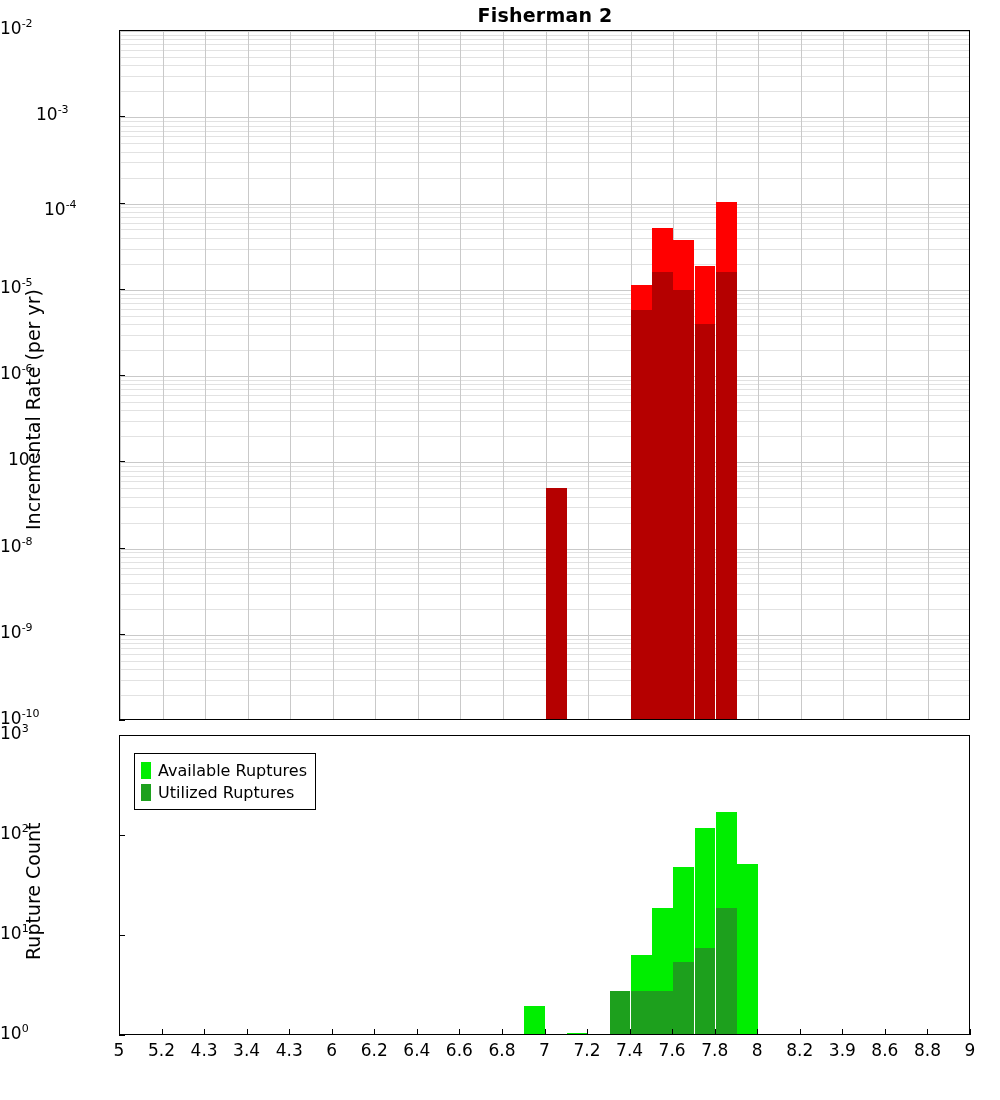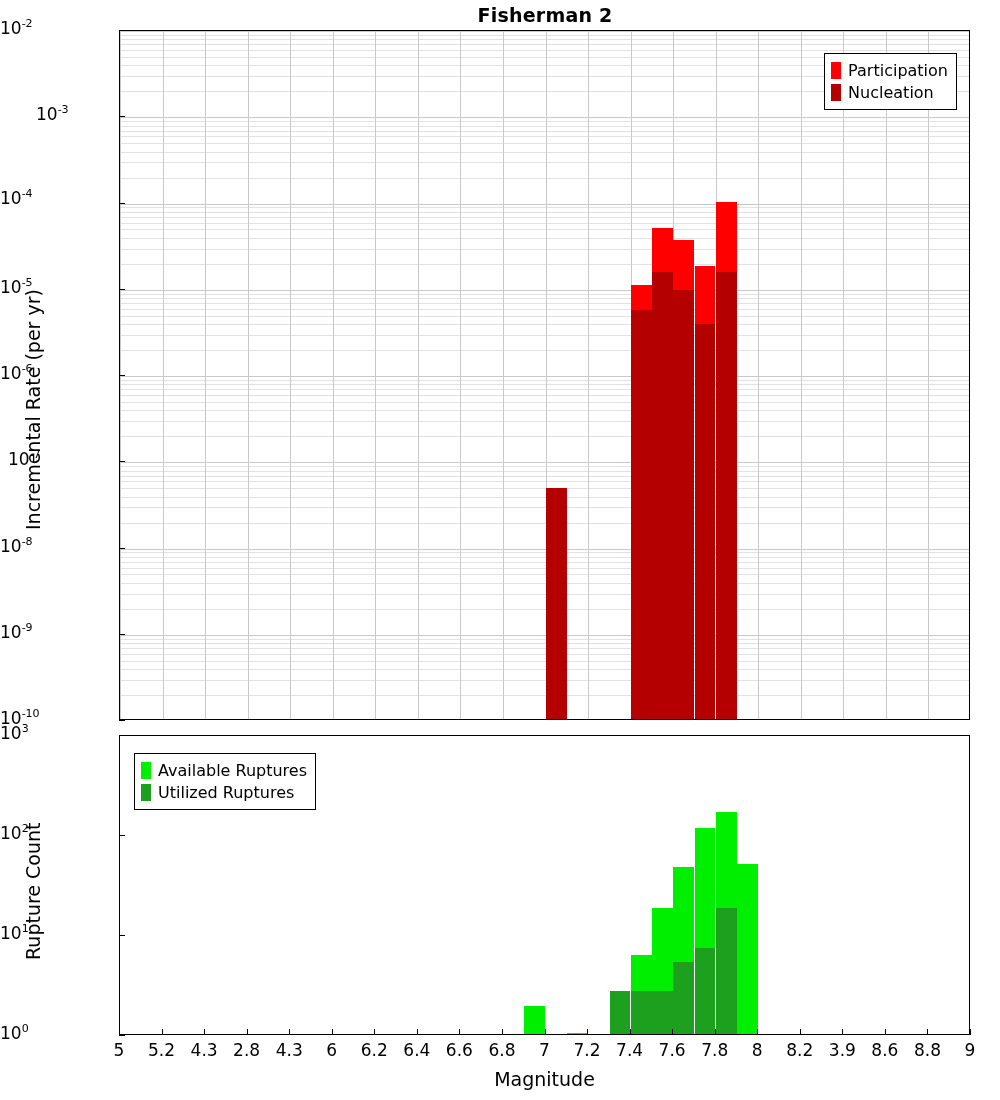--- a/index.html
+++ b/index.html
@@ -268,39 +268,29 @@
         <div class="bar participation" style="left: 574.638px; top: 234.708px; width: 20.8495px; height: 455.292px;"></div>
         <div class="bar participation" style="left: 595.913px; top: 170.672px; width: 20.8495px; height: 519.328px;"></div>
         <div class="bar nucleation" style="left: 425.713px; top: 457.214px; width: 20.8495px; height: 232.786px;"></div>
         <div class="bar nucleation" style="left: 510.813px; top: 279.154px; width: 20.8495px; height: 410.846px;"></div>
         <div class="bar nucleation" style="left: 532.088px; top: 241.145px; width: 20.8495px; height: 448.855px;"></div>
         <div class="bar nucleation" style="left: 553.363px; top: 258.75px; width: 20.8495px; height: 431.25px;"></div>
         <div class="bar nucleation" style="left: 574.638px; top: 293.072px; width: 20.8495px; height: 396.928px;"></div>
         <div class="bar nucleation" style="left: 595.913px; top: 241.145px; width: 20.8495px; height: 448.855px;"></div>
       </div>
 
-    <div class="legend" id="legend-top">
-      <div class="legend-row">
-        <span class="swatch" style="background:#ff0000"></span>
-        <span>Participation</span>
-      </div>
-      <div class="legend-row">
-        <span class="swatch" style="background:#b50000"></span>
-        <span>Nucleation</span>
-      </div>
-    </div>
   </div>
 
   <div class="ylabel" id="ylabel-top">Incremental Rate (per yr)</div>
   <div id="yticks-top">
       <div class="ytick-wrap" style="top: 18px;"><span class="ytick" style="position:relative;">10<sup>-2</sup></span></div>
       <div class="tickmark y" style="left: 119px; top: 30px; position: absolute;"></div>
       <div class="ytick-wrap" style="top: 104.25px; margin-left: 36px;"><span class="ytick" style="position:relative;">10<sup>-3</sup></span></div>
       <div class="tickmark y" style="left: 119px; top: 116.25px; position: absolute;"></div>
-      <div class="ytick-wrap" style="top: 188px;"><span class="ytick" style="position:relative;">10<sup>-4</sup></span></div>
+      <div class="ytick-wrap" style="top: 199px; margin-left: 44px;"><span class="ytick" style="position:relative;">10<sup>-4</sup></span></div>
       <div class="tickmark y" style="left: 119px; top: 202.5px; position: absolute;"></div>
       <div class="ytick-wrap" style="top: 276.75px;"><span class="ytick" style="position:relative;">10<sup>-5</sup></span></div>
       <div class="tickmark y" style="left: 119px; top: 288.75px; position: absolute;"></div>
       <div class="ytick-wrap" style="top: 363px;"><span class="ytick" style="position:relative;">10<sup>-6</sup></span></div>
       <div class="tickmark y" style="left: 119px; top: 375px; position: absolute;"></div>
       <div class="ytick-wrap" style="top: 449.25px; margin-left: 8px;"><span class="ytick" style="position:relative;">10<sup>-7</sup></span></div>
       <div class="tickmark y" style="left: 119px; top: 461.25px; position: absolute;"></div>
       <div class="ytick-wrap" style="top: 535.5px;"><span class="ytick" style="position:relative;">10<sup>-8</sup></span></div>
       <div class="tickmark y" style="left: 119px; top: 547.5px; position: absolute;"></div>
       <div class="ytick-wrap" style="top: 621.75px;"><span class="ytick" style="position:relative;">10<sup>-9</sup></span></div>
@@ -353,21 +343,21 @@
       <div class="tickmark y" style="left: 119px; top: 1035px; position: absolute;"></div>
     </div>
 
   <div id="xticks">
       <div class="xtick" style="left: 119px;">5</div>
       <div class="tickmark x" style="left: 119px; top: 1029px; position: absolute;"></div>
       <div class="xtick" style="left: 161.55px;">5.2</div>
       <div class="tickmark x" style="left: 162px; top: 1029px; position: absolute;"></div>
       <div class="xtick" style="left: 204.1px;">4.3</div>
       <div class="tickmark x" style="left: 204px; top: 1029px; position: absolute;"></div>
-      <div class="xtick" style="left: 246.65px;">2.8</div>
+      <div class="xtick" style="left: 246.65px;">3.4</div>
       <div class="tickmark x" style="left: 247px; top: 1029px; position: absolute;"></div>
       <div class="xtick" style="left: 289.2px;">4.3</div>
       <div class="tickmark x" style="left: 289px; top: 1029px; position: absolute;"></div>
       <div class="xtick" style="left: 331.75px;">6</div>
       <div class="tickmark x" style="left: 332px; top: 1029px; position: absolute;"></div>
       <div class="xtick" style="left: 374.3px;">6.2</div>
       <div class="tickmark x" style="left: 374px; top: 1029px; position: absolute;"></div>
       <div class="xtick" style="left: 416.85px;">6.4</div>
       <div class="tickmark x" style="left: 417px; top: 1029px; position: absolute;"></div>
       <div class="xtick" style="left: 459.4px;">6.6</div>
@@ -390,15 +380,14 @@
       <div class="tickmark x" style="left: 800px; top: 1029px; position: absolute;"></div>
       <div class="xtick" style="left: 842.35px;">3.9</div>
       <div class="tickmark x" style="left: 842px; top: 1029px; position: absolute;"></div>
       <div class="xtick" style="left: 884.9px;">8.6</div>
       <div class="tickmark x" style="left: 885px; top: 1029px; position: absolute;"></div>
       <div class="xtick" style="left: 927.45px;">8.8</div>
       <div class="tickmark x" style="left: 927px; top: 1029px; position: absolute;"></div>
       <div class="xtick" style="left: 970px;">9</div>
       <div class="tickmark x" style="left: 970px; top: 1029px; position: absolute;"></div>
     </div>
-  <div id="xlabel">Magnitude</div>
 
 </div>
 
 </body></html>

